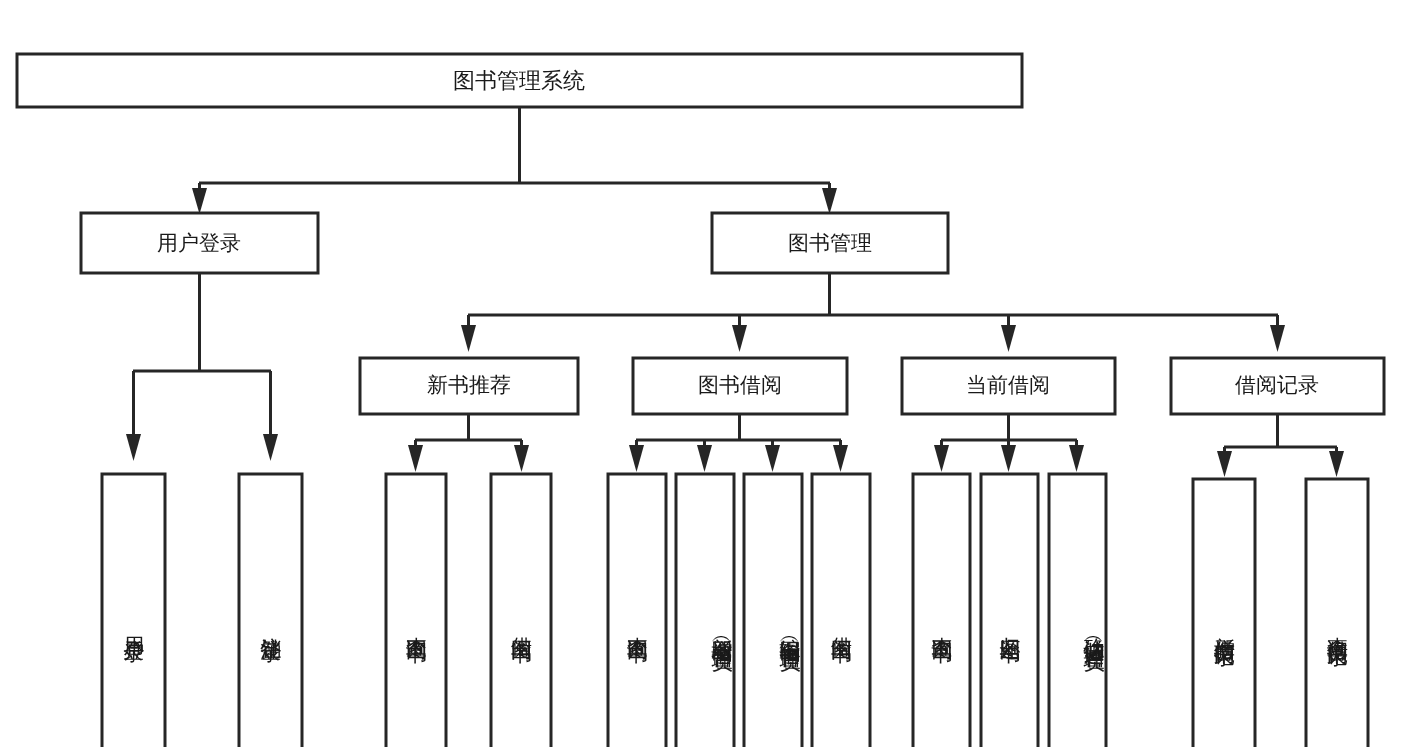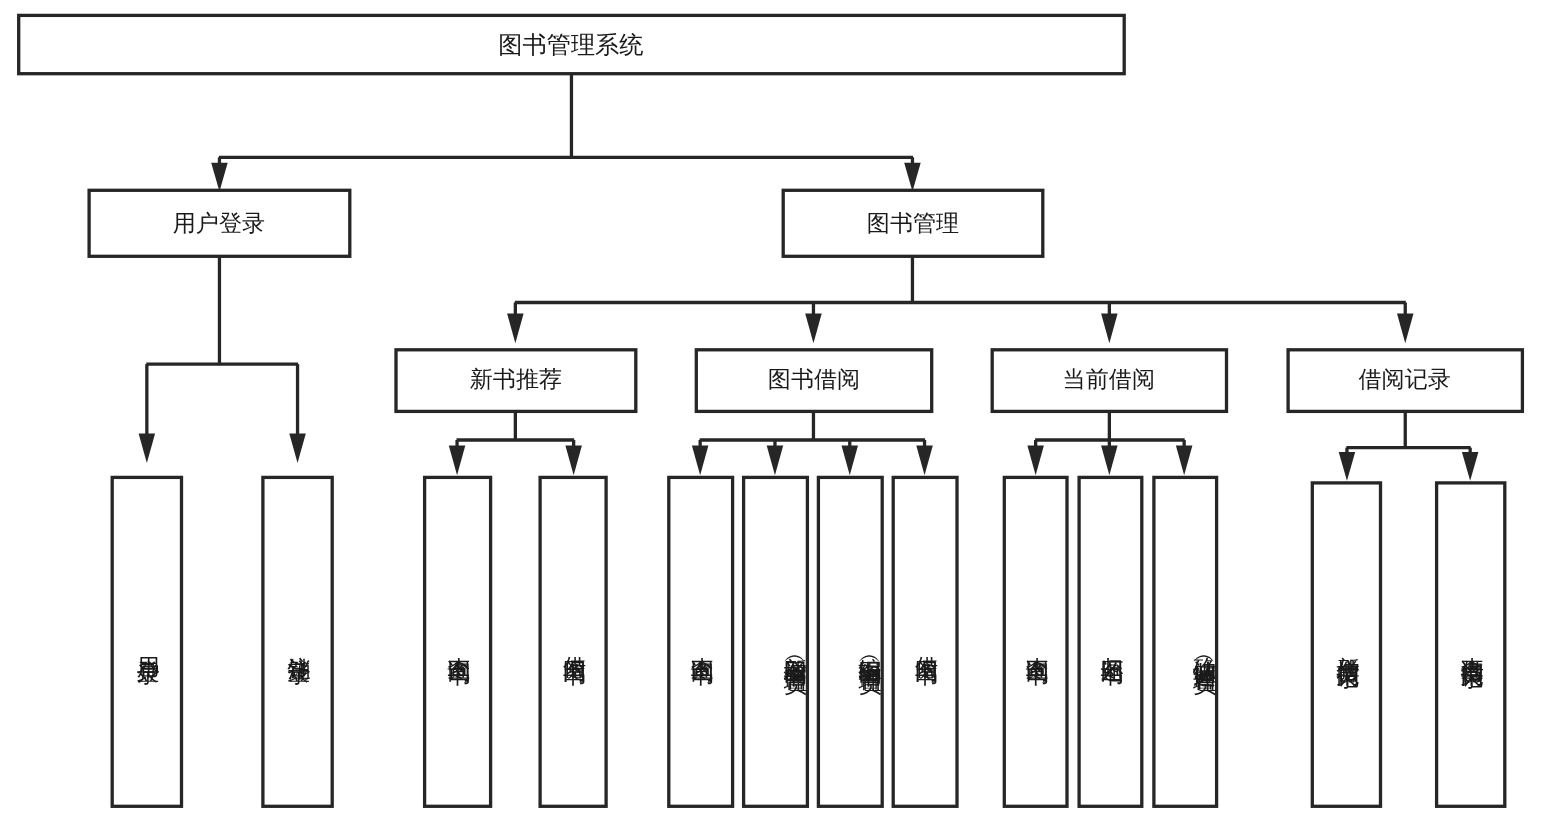--- a/index.html
+++ b/index.html
@@ -11,20 +11,21 @@
     width: 1405px;
     height: 747px;
     font-family: "Liberation Sans", "DejaVu Sans", sans-serif;
     overflow: hidden;
     position: relative;
   }
   #diagram-root {
     position: relative;
     width: 1405px;
     height: 665px;
+    margin-top: 40px;
   }
   svg.flow {
     position: absolute;
     top: 0;
     left: 0;
     width: 1405px;
     height: 747px;
     display: block;
   }
   .node-rect {

